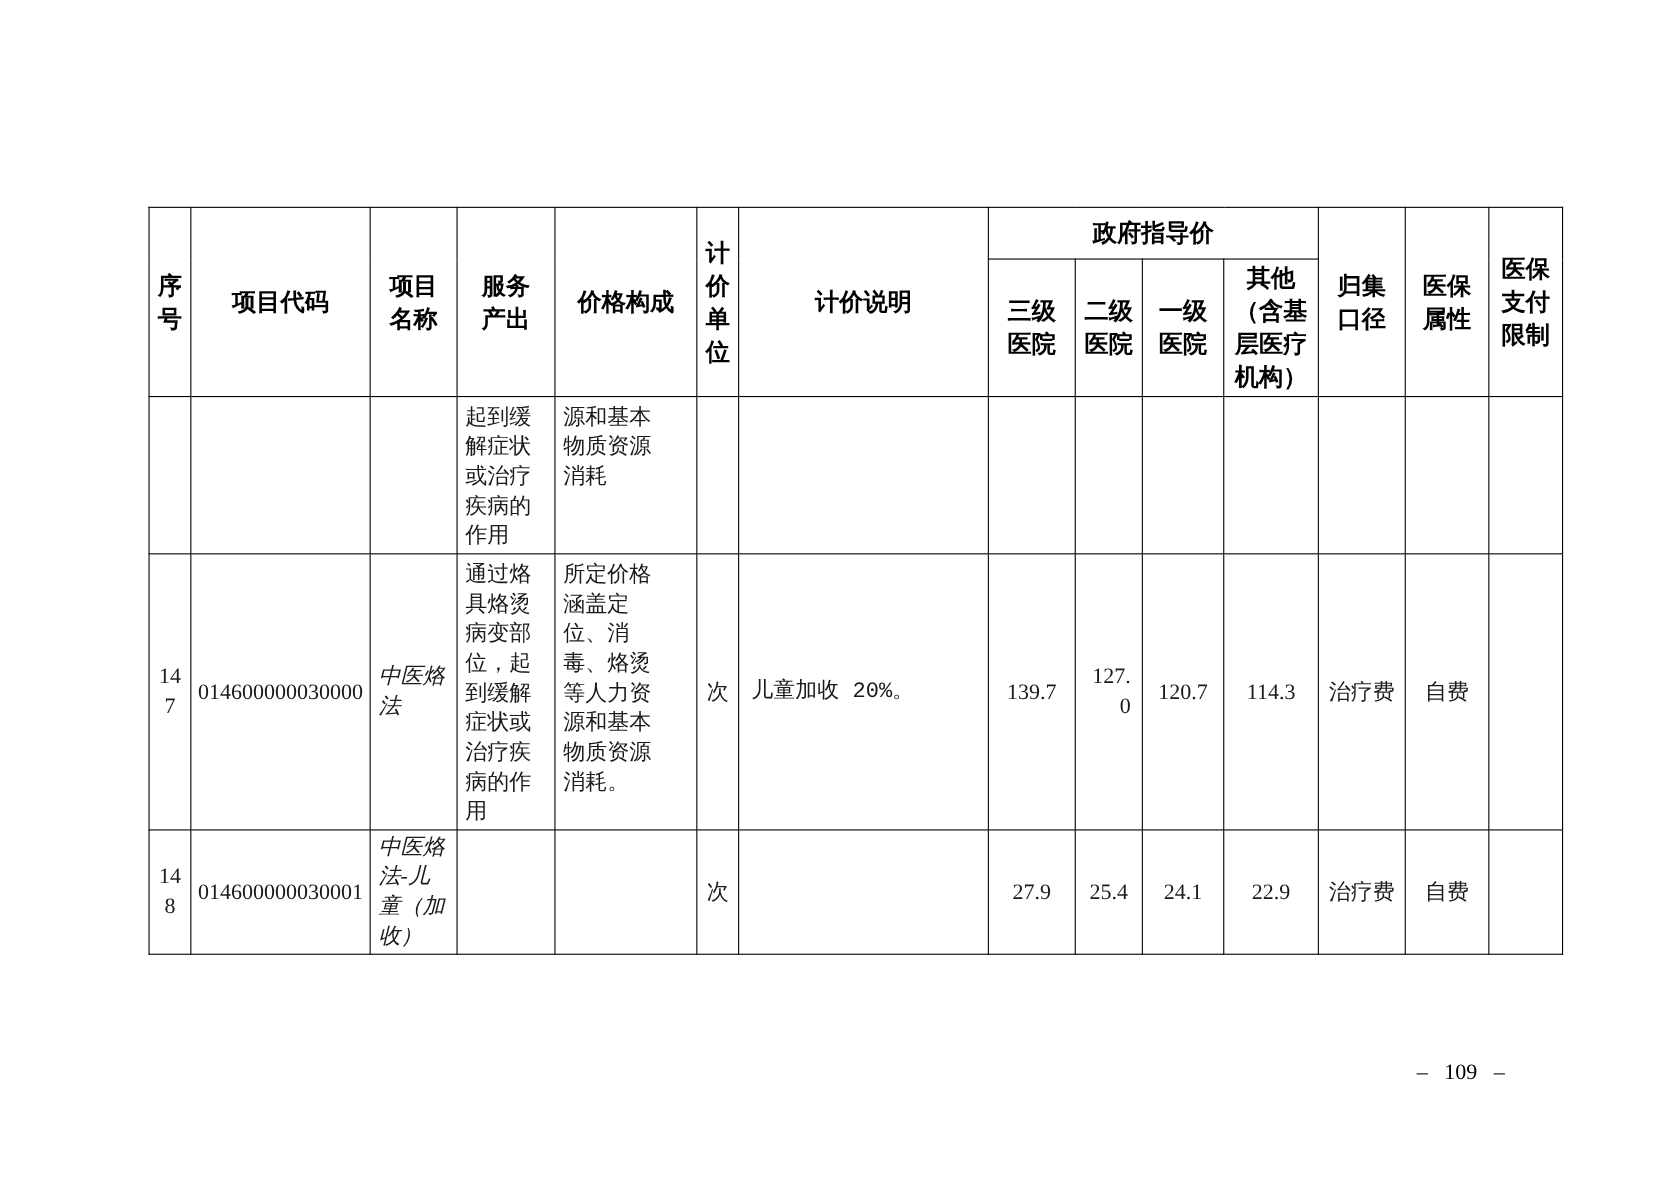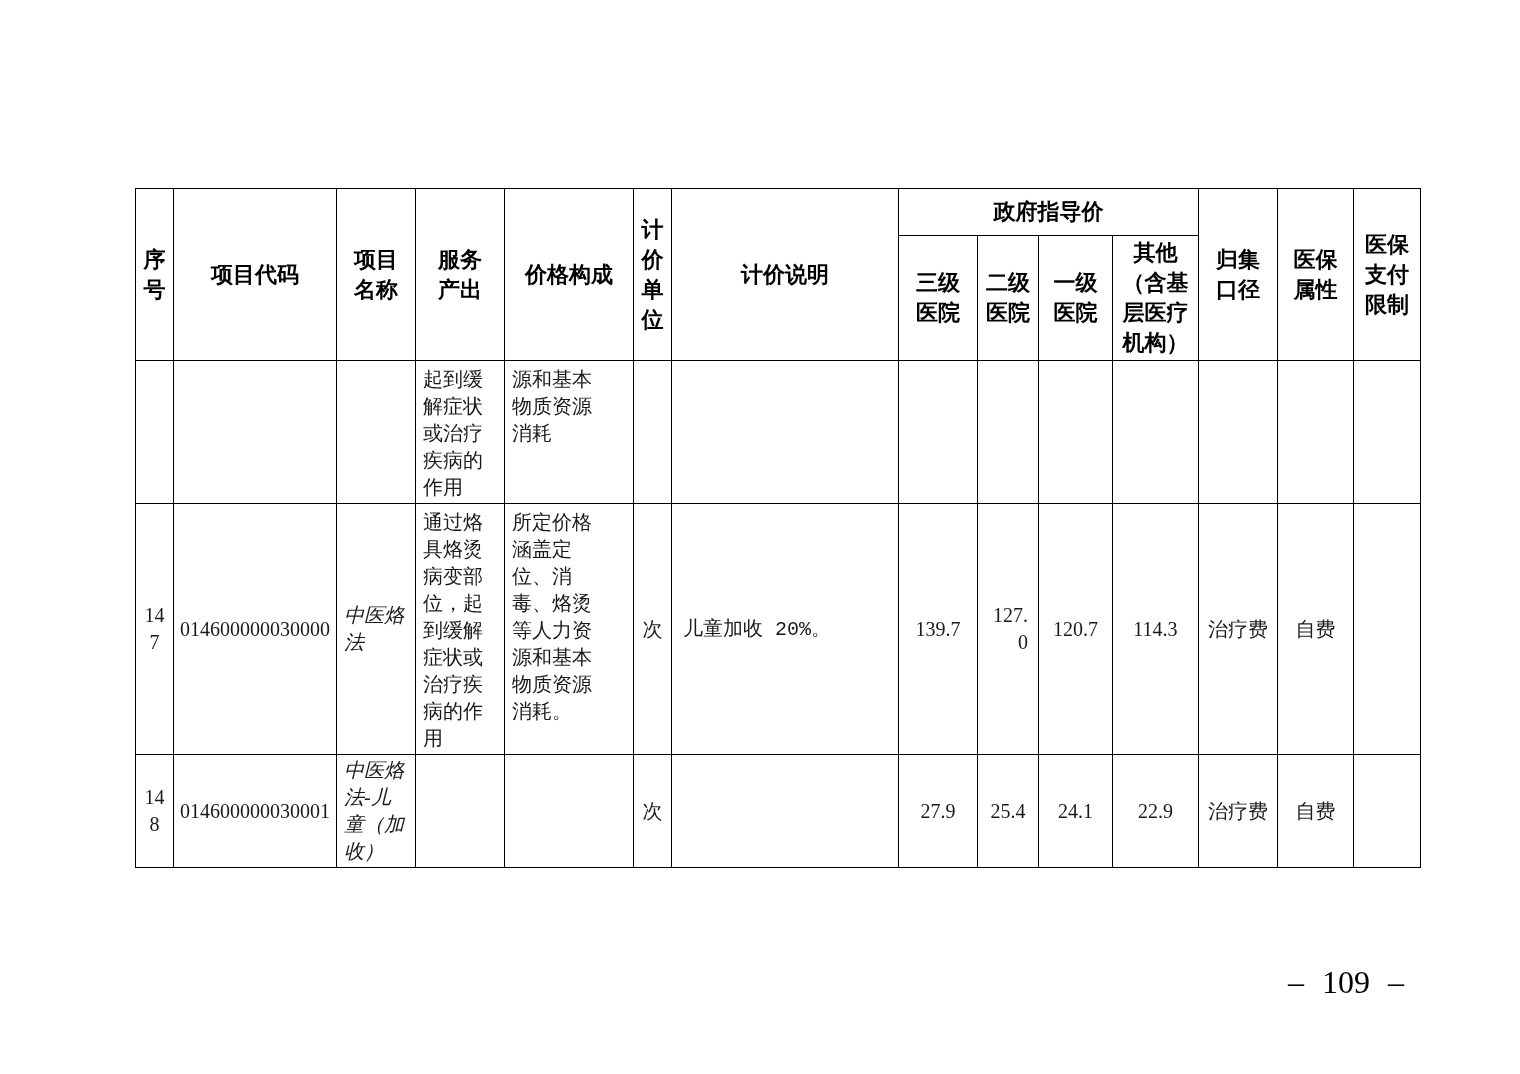--- a/index.html
+++ b/index.html
@@ -50,21 +50,21 @@
   .comp-inner { max-width:4.3em; }
   .t2-inner   { max-width:2.0em; text-align:right; }
 
   td.va-top { vertical-align:top; padding-top:5px; }
   td.al-left { text-align:left; padding-left:7px; }
   td.c-note { text-align:left; padding-left:11px;font-family:Liberation Mono, monospace; }
 
   .page-number {
     position:absolute; left:1288px; top:964px;
     font-family:"Liberation Serif","DejaVu Serif",serif;
-    font-size:32px; color:#000; word-spacing:10px; white-space:nowrap;
+    font-size:20px; color:#000; word-spacing:10px; white-space:nowrap;
   }
 </style>
 </head>
 <body>
 
 <div class="doc-page">
 
   <table class="price-table">
     <colgroup>
       <col style="width:38px">

